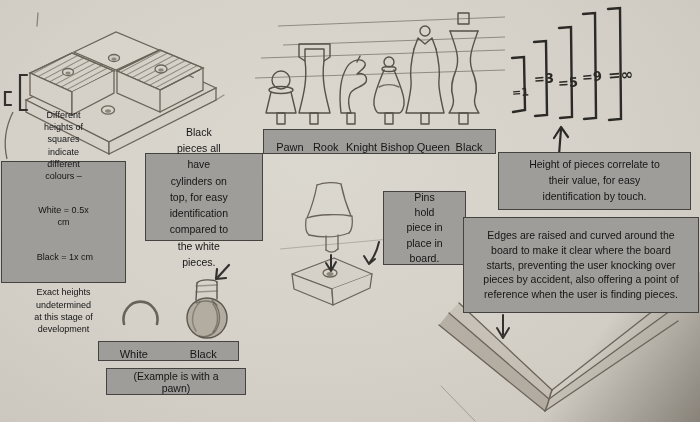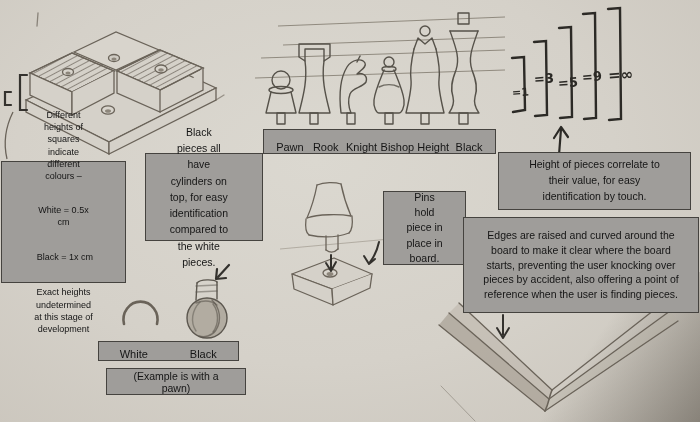--- a/index.html
+++ b/index.html
@@ -229,21 +229,21 @@
 
   <div class="gbox" style="left:145px;top:153px;width:118px;height:88px;font-size:10.5px;line-height:1.55;padding:4px 18px;">
     <p>Black pieces all have cylinders on top, for easy identification compared to the white pieces.</p>
   </div>
 
   <div class="gbox lbl-row" style="left:263px;top:129px;width:233px;height:25px;font-size:11px;padding:0 8px;">
     <span>Pawn</span>
     <span>Rook</span>
     <span>Knight</span>
     <span>Bishop</span>
-    <span>Height</span>
+    <span>Queen</span>
     <span>Black</span>
   </div>
 
   <div class="gbox" style="left:383px;top:191px;width:83px;height:74px;font-size:10.5px;line-height:1.45;padding:2px 4px;">
     <p>Pins hold piece in place in board.</p>
   </div>
 
   <div class="gbox" style="left:498px;top:152px;width:193px;height:58px;font-size:10.5px;line-height:1.5;padding:2px 8px;">
     <p>Height of pieces correlate to their value, for easy identification by touch.</p>
   </div>

